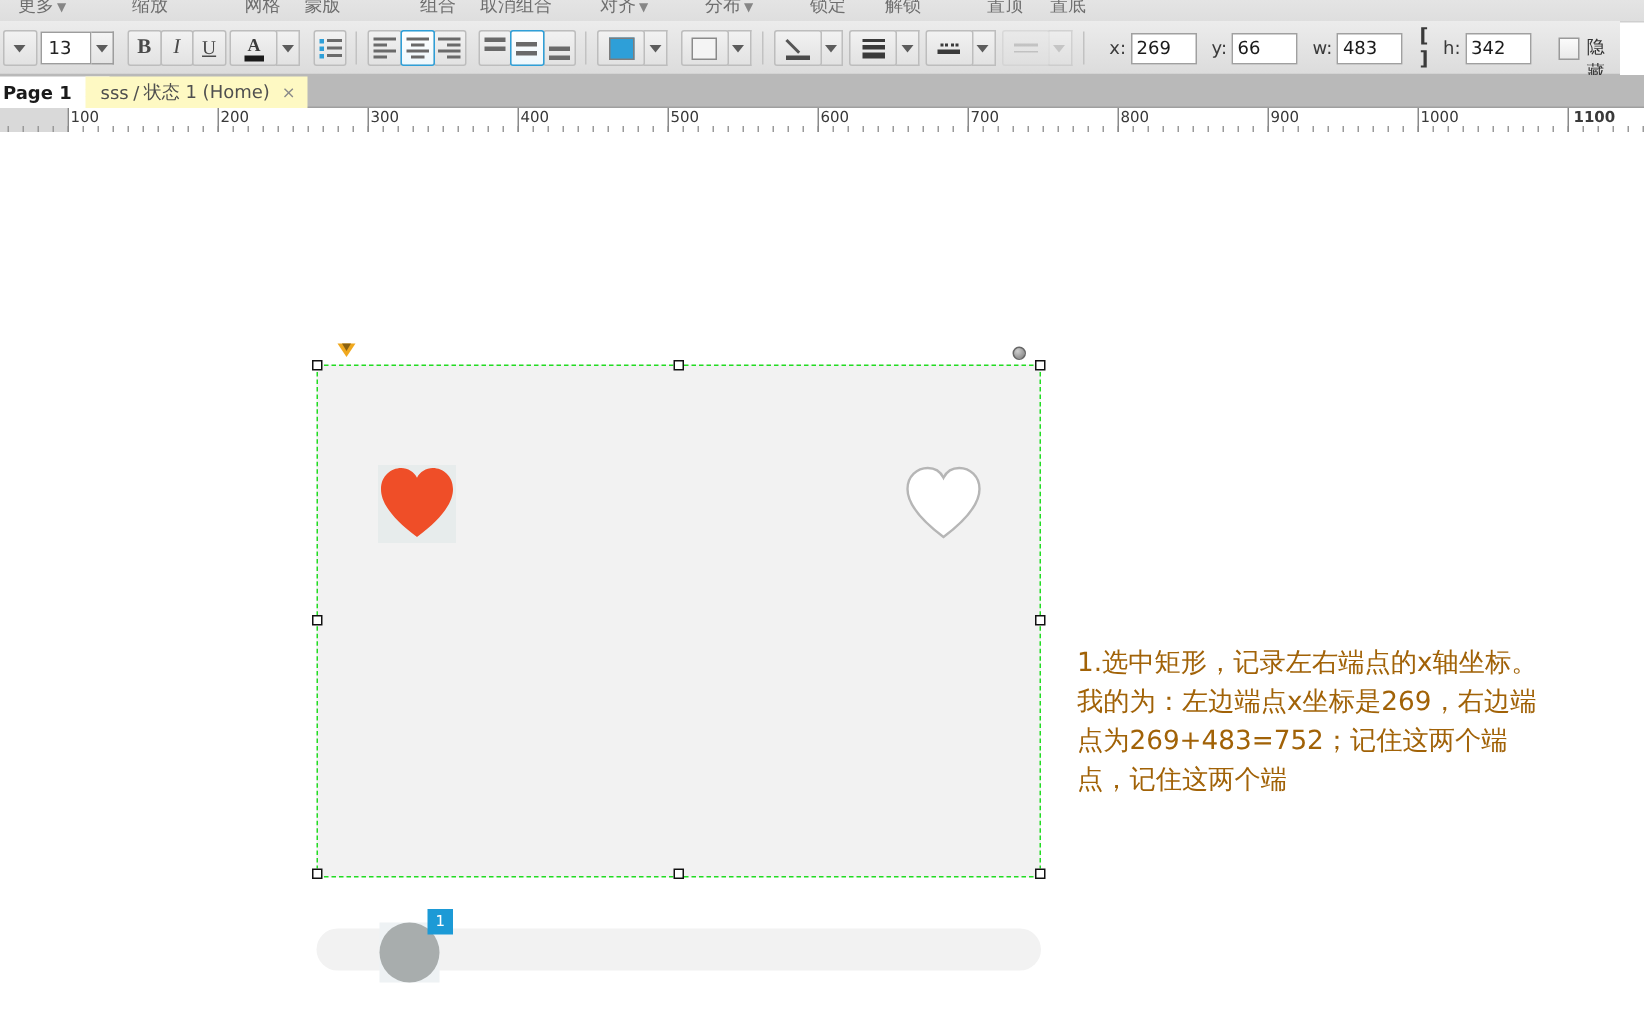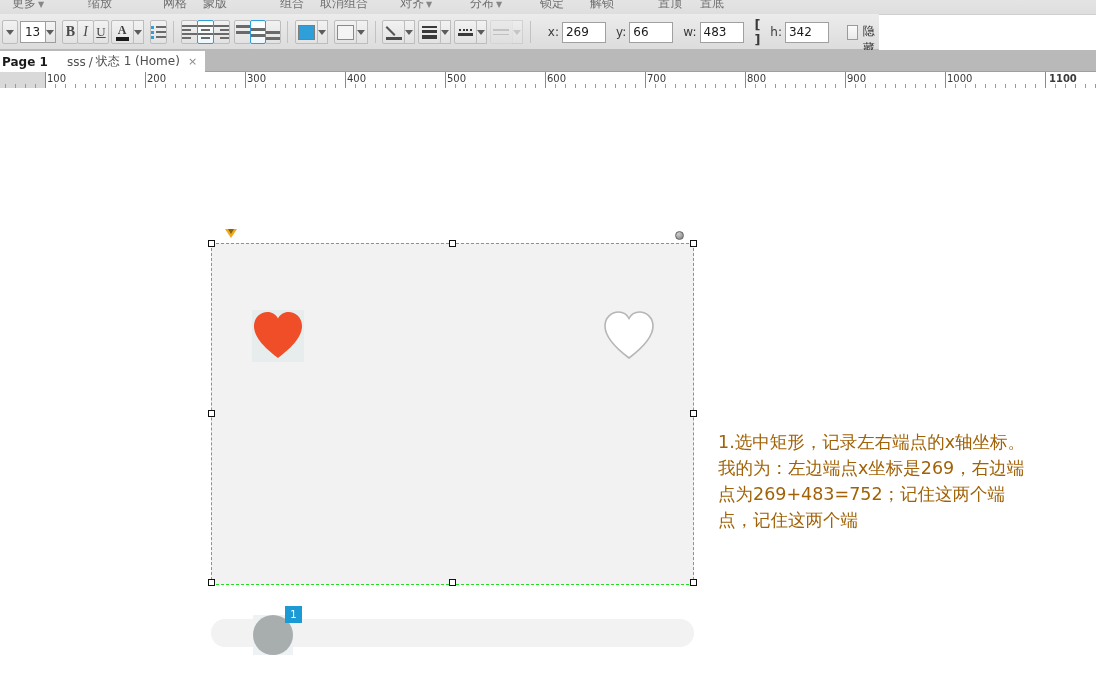--- a/index.html
+++ b/index.html
@@ -43,21 +43,21 @@
   .toolbar-top .tt-item .caret {
     font-size: 8px;
     color: #777;
     margin-left: 2px;
   }
 
   
   .toolbar-main {
     position: absolute;
     left: 0; top: 14px;
-    width: 879px;
+    width: 1080px;
     height: 36px;
     background: linear-gradient(to bottom, #ececec 0%, #e3e3e3 55%, #dcdcdc 100%);
     border-bottom: 1px solid #b9b9b9;
     box-sizing: border-box;
   }
   .tb-row {
     display: flex;
     align-items: center;
     height: 36px;
     padding-left: 2px;
@@ -228,21 +228,21 @@
     padding: 0 8px 0 10px;
     font-size: 12px;
     box-sizing: border-box;
   }
   .tab.tab-active {
     background: #ffffff;
     color: #1a1a1a;
     font-weight: bold;
   }
   .tab.tab-inactive {
-    background: #ffffff;
+    background: #fef9c3;
     color: #4f4f4f;
   }
   .tab .tab-close {
     margin-left: 8px;
     font-size: 11px;
     color: #8a8a8a;
   }
   .tab .slash { margin: 0 3px; color:#4f4f4f; }
 
   

